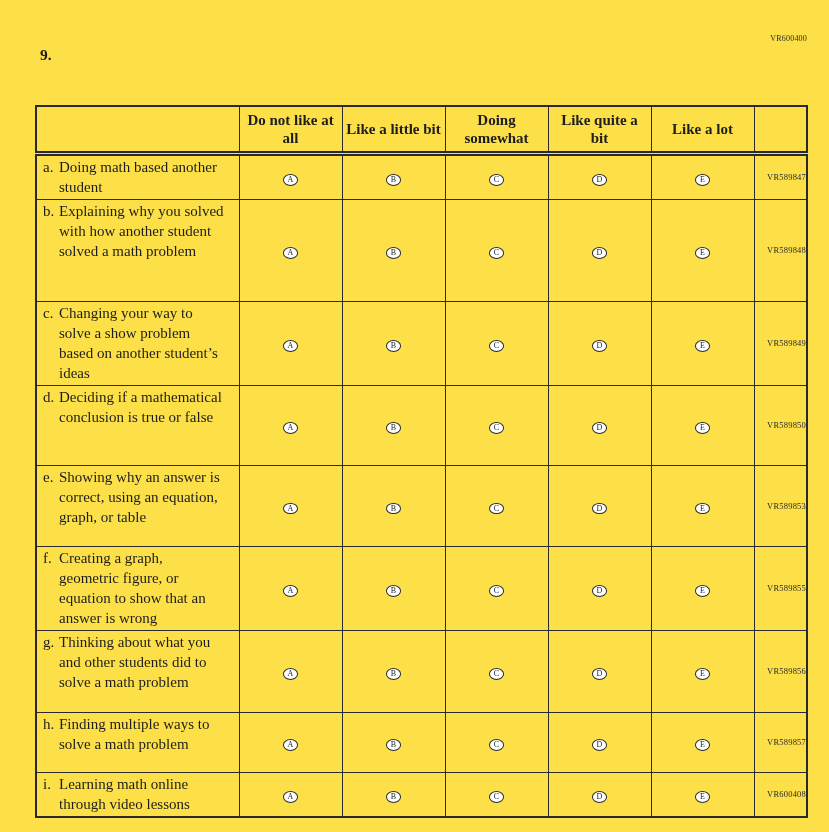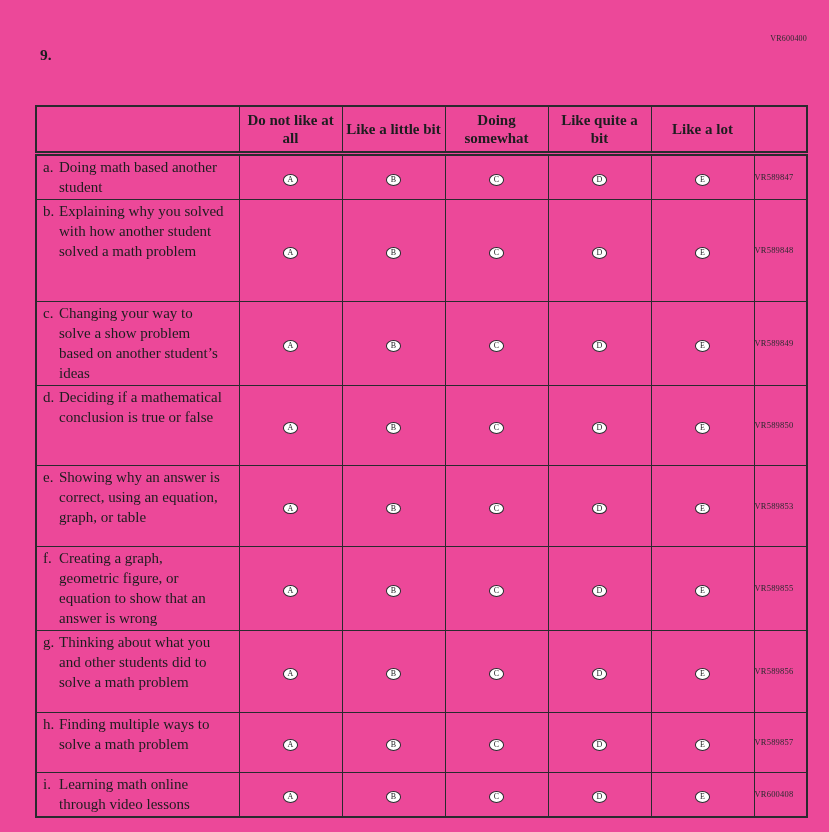--- a/index.html
+++ b/index.html
@@ -3,21 +3,21 @@
 <meta charset="utf-8">
 <style>
   * { box-sizing: border-box; margin: 0; padding: 0; }
   html, body { width: 829px; height: 832px; }
   body {
     background: #ffffff;
     font-family: "Liberation Serif", "DejaVu Serif", serif;
     color: #1d1d1f;
     position: relative;
   }
-  .page { position: absolute; inset: 0; background: #ec4899; }
+  .page { position: absolute; inset: 0; background: #fde047; }
 
   .doc-code {
     position: absolute;
     top: 34px; right: 22px;
     font-size: 8px;
     letter-spacing: 0.2px;
     color: #2a2a2e;
   }
 
   .question {
@@ -77,21 +77,21 @@
     border: 1.2px solid #2a2a2e;
     border-radius: 50%;
     font-size: 8px;
     line-height: 1;
     color: #1d1d1f;
     cursor: pointer;
     background: #fff;
   }
 
   td.vr {
-    text-align: left;
+    text-align: right;
     font-size: 8.5px;
     letter-spacing: 0.2px;
     color: #2a2a2e;
   }
 </style>
 </head>
 <body>
 
 <div class="page">
 

